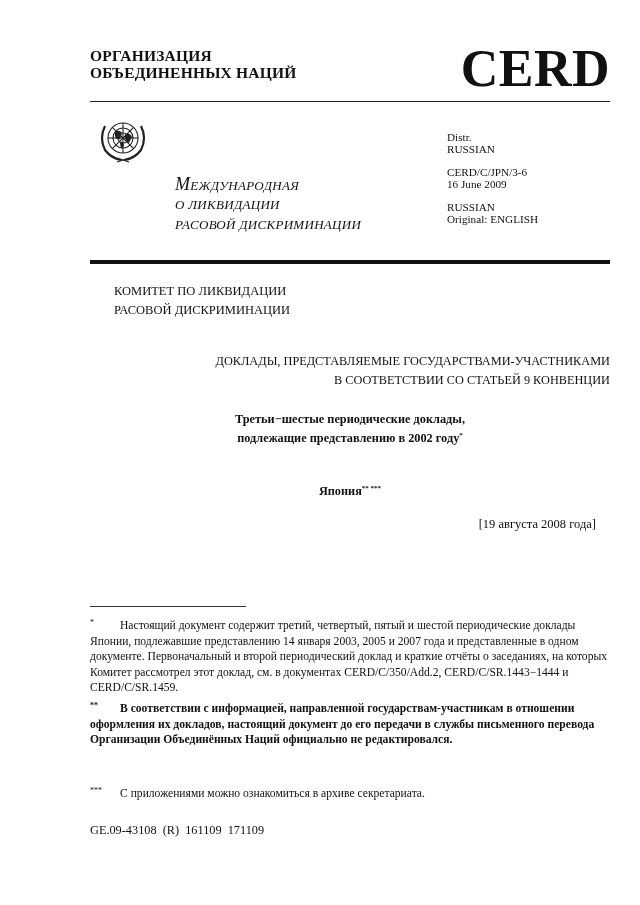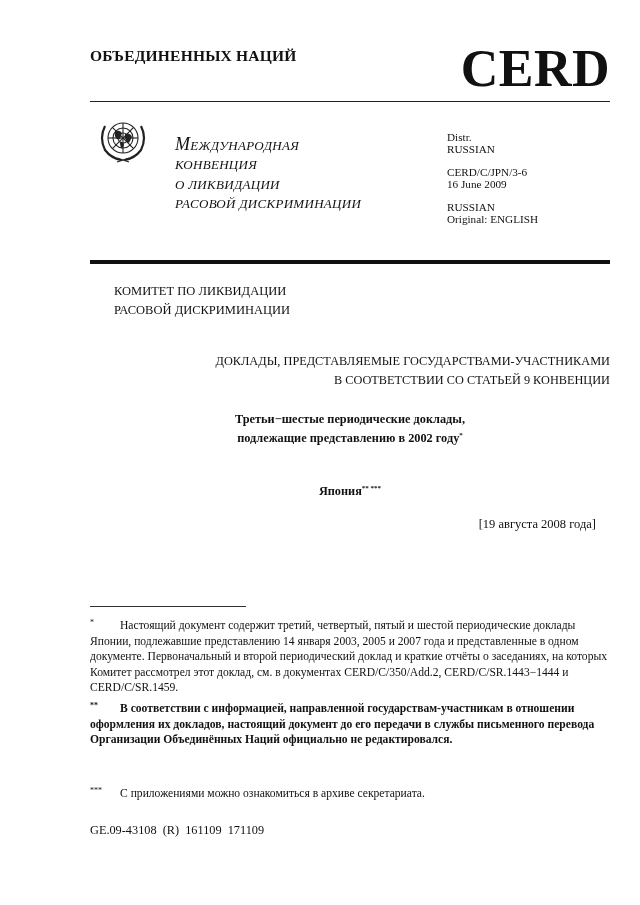--- a/index.html
+++ b/index.html
@@ -15,21 +15,21 @@
     .cerd {
       right: 30px; top: 49px; font-weight: bold; font-size: 52px; line-height: 40px;
       letter-spacing: 0.5px;
     }
     .rule-thin { left: 90px; width: 520px; height: 1px; background: #222; top: 101px; }
     .emblem { left: 95px; top: 112px; width: 56px; height: 56px; }
     .convention {
       left: 175px; top: 133px; font-style: italic; font-size: 13px; line-height: 19.5px;
       letter-spacing: 0.3px;
     }
-    .convention .big { font-size: 18px; font-variant: small-caps; line-height: 22px; display: block; margin-bottom: 0px; }
+    .convention .big { font-size: 18px; font-variant: small-caps; line-height: 22px; display: block; margin-bottom: 0px; margin-top: 40px; }
     .distr { left: 447px; top: 132px; font-size: 11.2px; line-height: 11.5px; }
     .distr .gap { height: 12px; }
     .rule-thick { left: 90px; width: 520px; height: 4px; background: #111; top: 260px; }
     .committee { left: 90px; top: 282px; font-size: 12.5px; line-height: 19px; margin-left: 24px; }
     .title {
       left: 90px; width: 520px; top: 352px; text-align: right; font-weight: normal;
       font-size: 12.3px; line-height: 18.5px;
     }
     .subtitle {
       left: 90px; width: 520px; top: 410px; text-align: center; font-weight: bold;
@@ -48,20 +48,21 @@
     .footnote .mark { font-size: 8px; vertical-align: 4px; display: inline-block; width: 30px; }
     .fn1 { top: 615px; }
     .fn2 { top: 698px; font-weight: bold; }
     .fn3 { top: 783px; }
     .job { left: 90px; top: 822px; font-size: 12.3px; line-height: 16px; word-spacing: 3px; }
   </style>
 </head>
 <body>
 
 <div class="abs org">
+  <div>ОРГАНИЗАЦИЯ</div>
   <div>ОБЪЕДИНЕННЫХ НАЦИЙ</div>
 </div>
 <div class="abs cerd">CERD</div>
 
 <div class="abs rule-thin"></div>
 
 <div class="abs emblem">
   <svg width="56" height="56" viewBox="0 0 56 56">
     <g fill="none" stroke="#222" stroke-width="1.1">
       <circle cx="28" cy="26" r="15"></circle>
@@ -79,21 +80,20 @@
     <g fill="#222">
       <path d="M20 20 Q24 17 27 21 L25 27 Q21 28 20 24 Z"></path>
       <path d="M30 22 Q35 20 37 25 L34 31 Q31 30 30 26 Z"></path>
       <path d="M25 30 Q28 29 29 33 L27 37 Q25 35 25 30 Z"></path>
     </g>
   </svg>
 </div>
 
 <div class="abs convention">
   <span class="big">Международная</span>
-  <div>КОНВЕНЦИЯ</div>
   <div>О ЛИКВИДАЦИИ</div>
   <div>РАСОВОЙ ДИСКРИМИНАЦИИ</div>
 </div>
 
 <div class="abs distr">
   <div>Distr.</div>
   <div>RUSSIAN</div>
   <div class="gap"></div>
   <div>CERD/C/JPN/3-6</div>
   <div>16 June 2009</div>

